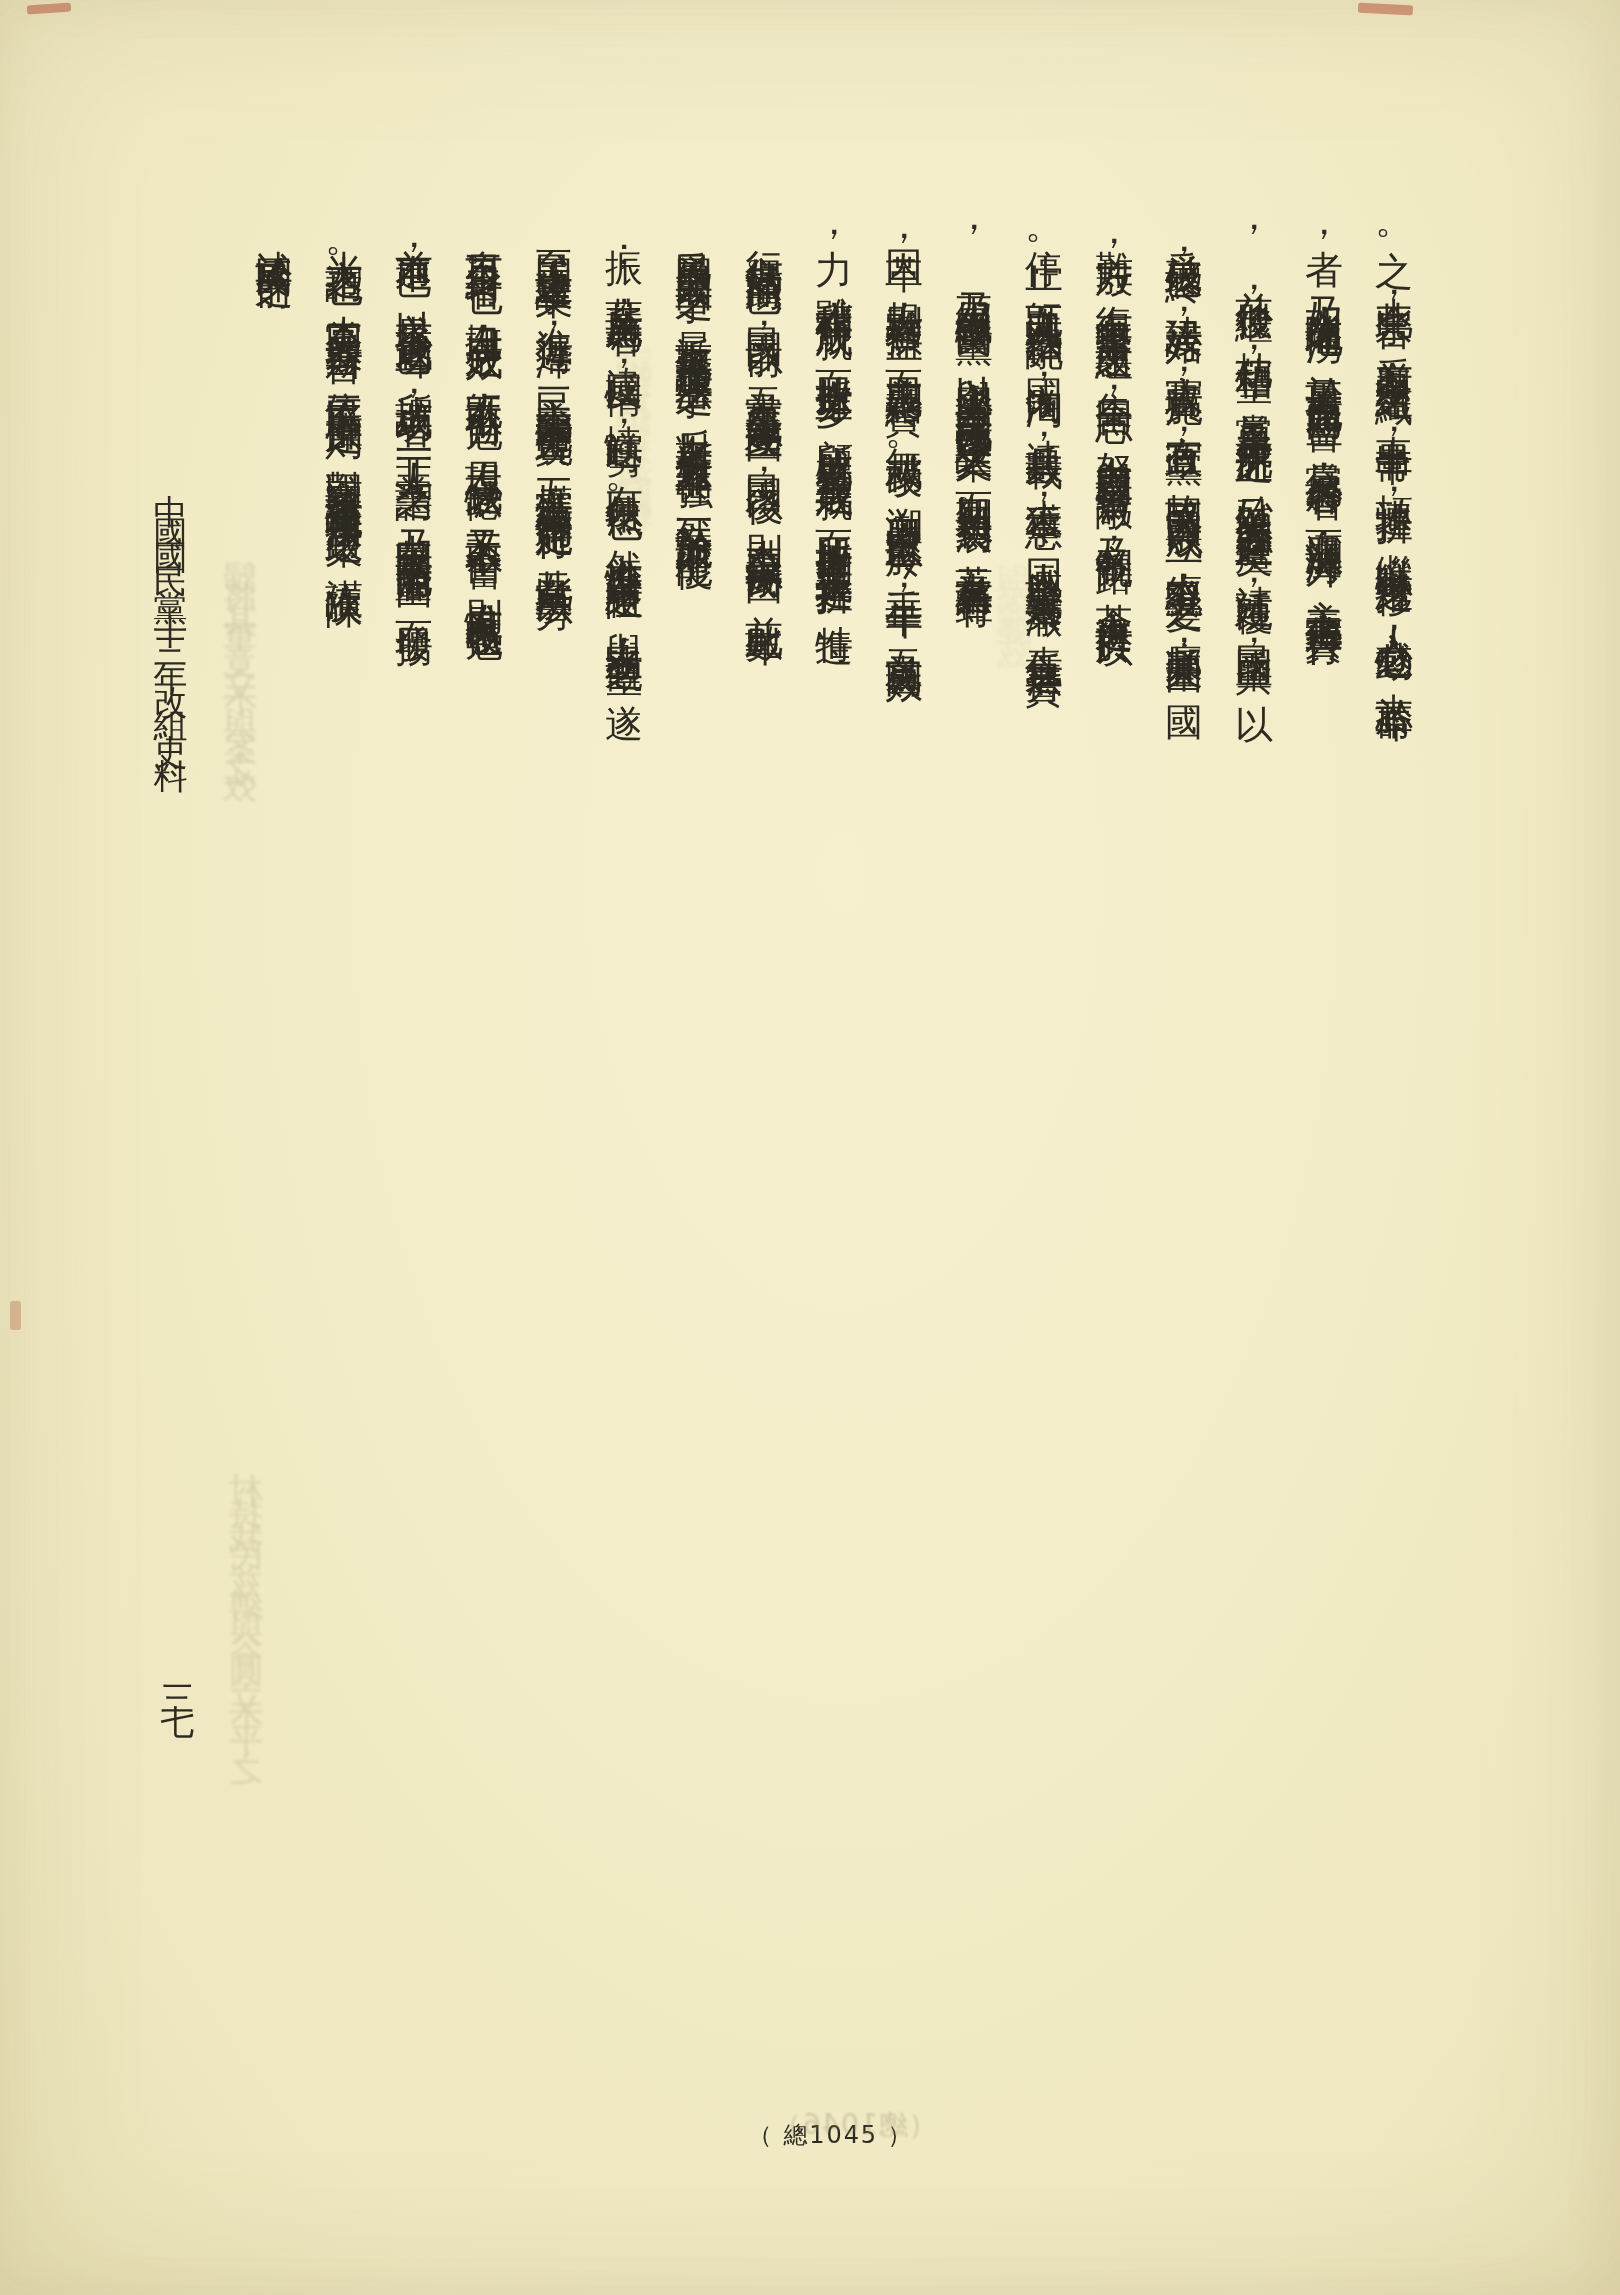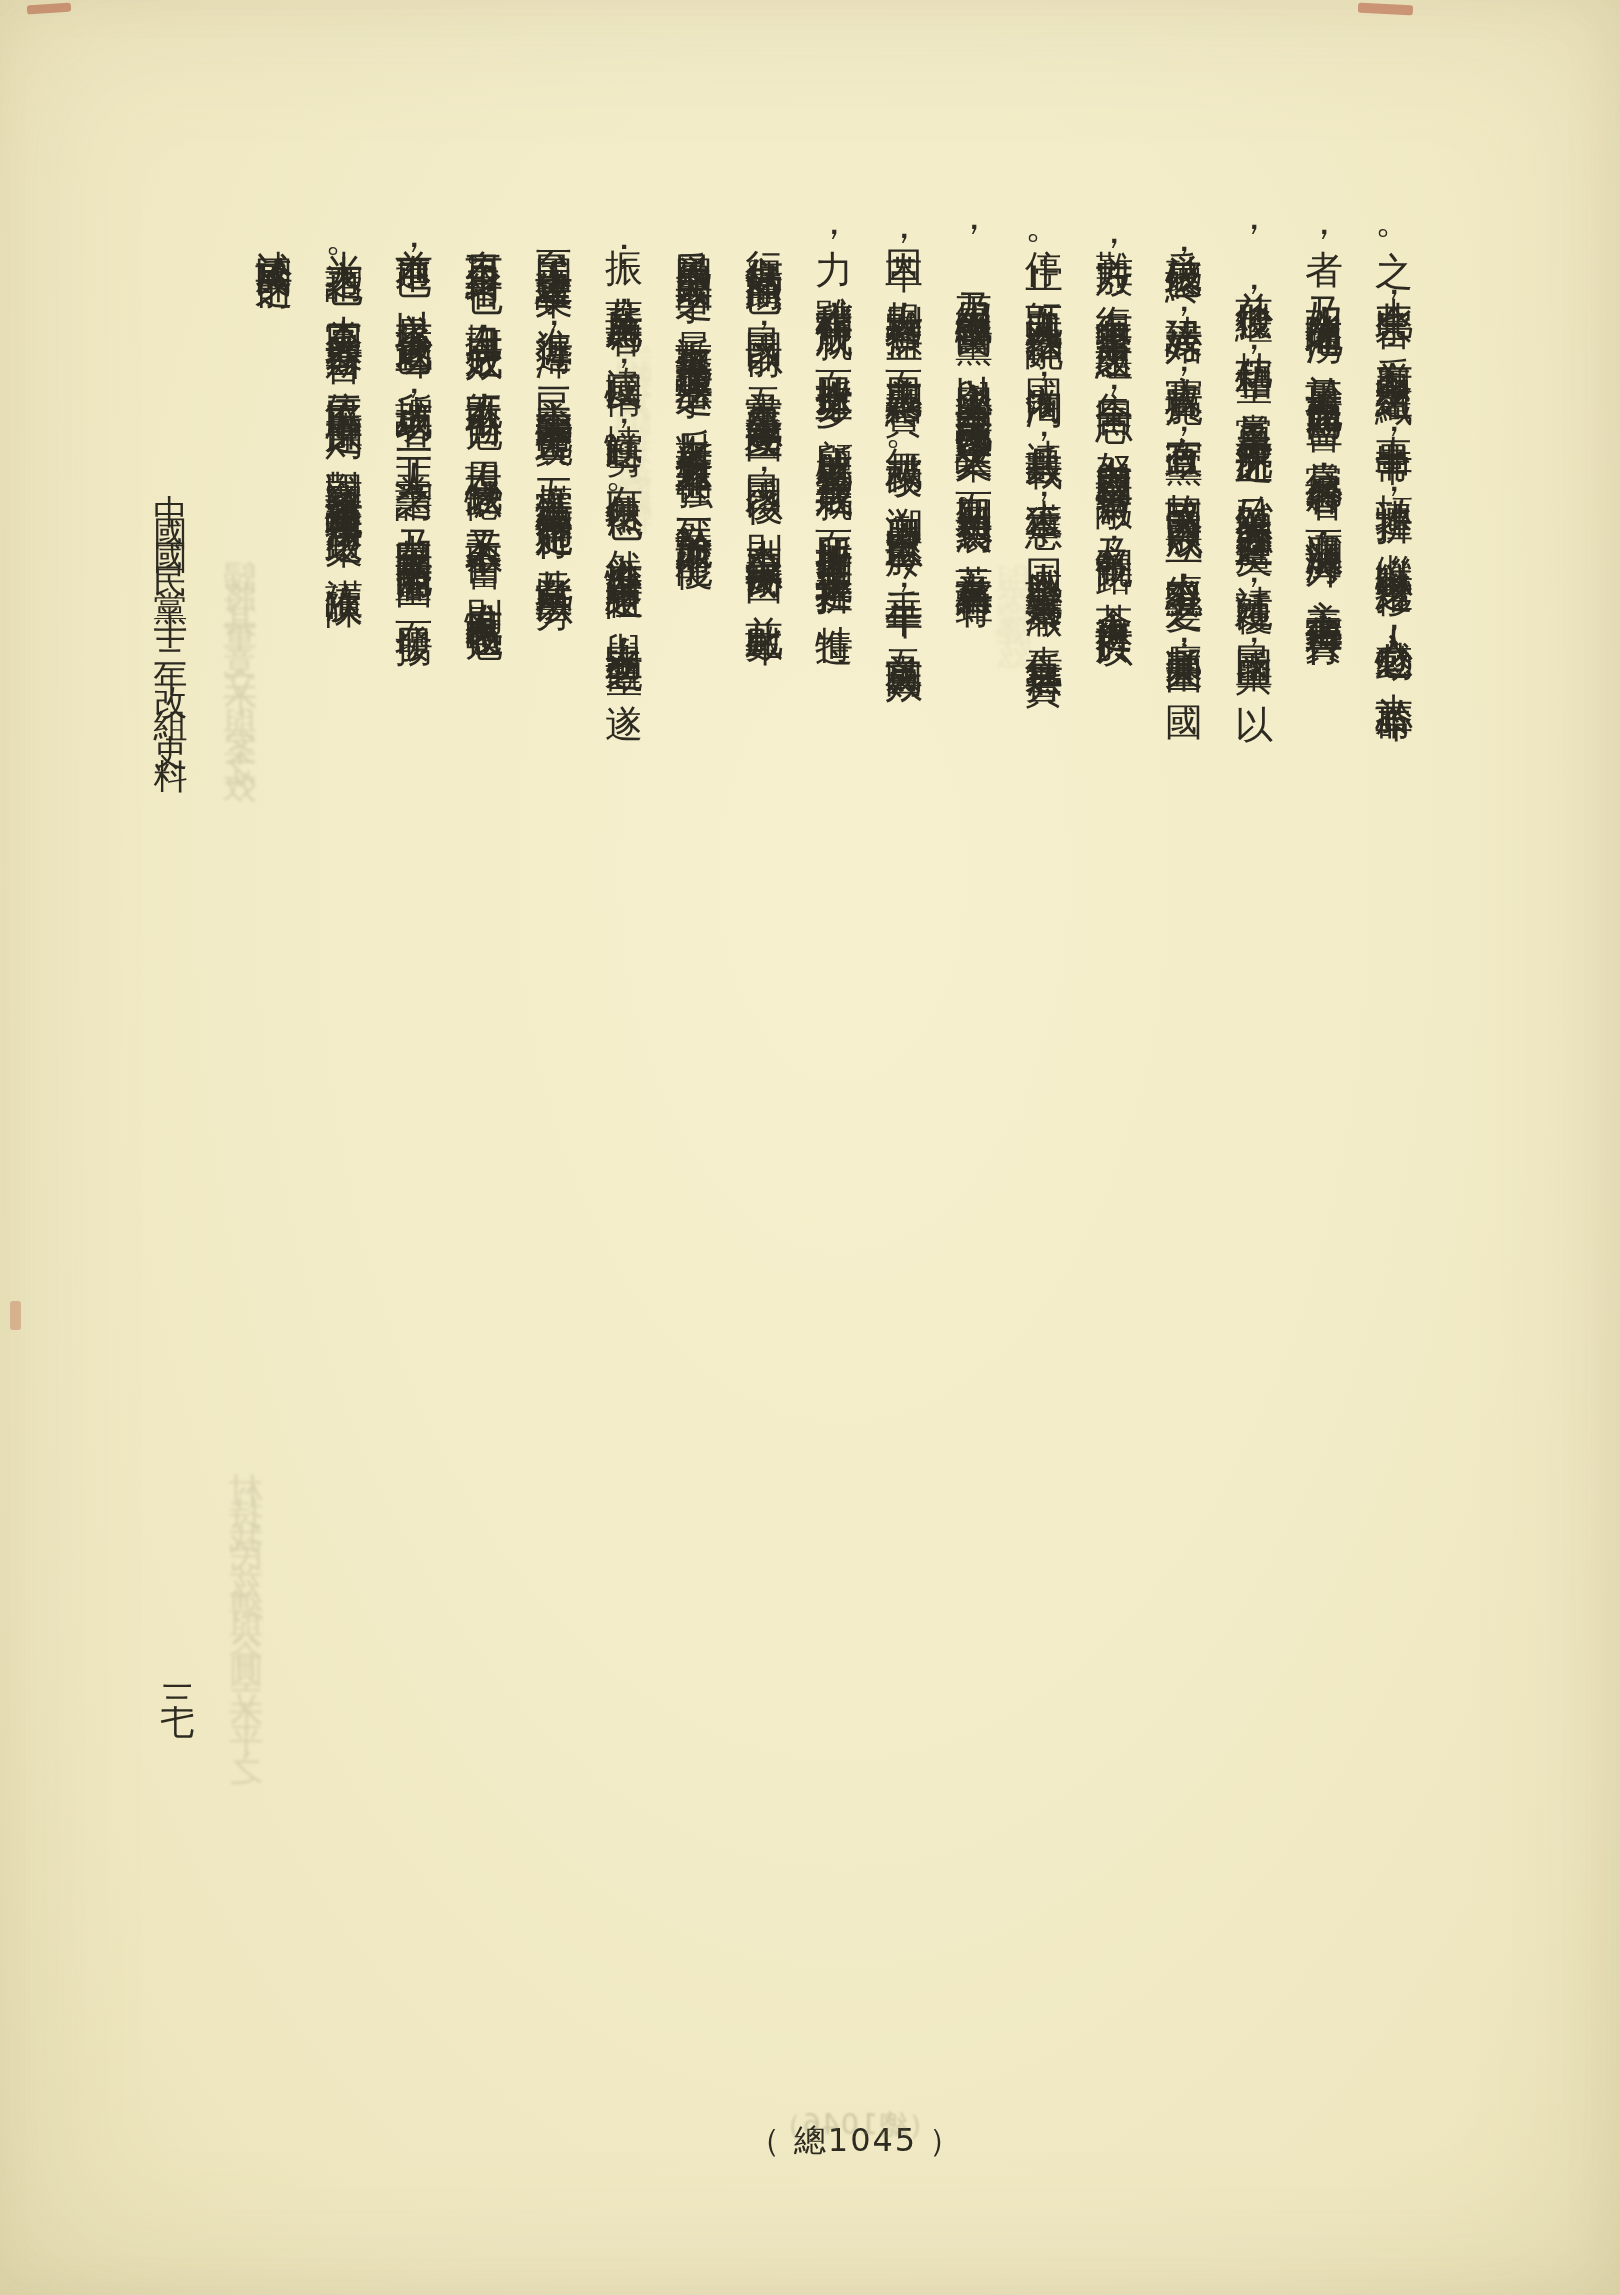--- a/index.html
+++ b/index.html
@@ -47,21 +47,21 @@
     left: 156px;
     top: 1659px;
     font-size: 34px;
     letter-spacing: 19px;
     line-height: 44px;
   }
   .footer-label {
     position: absolute;
     left: 748px;
     top: 2119px;
-    font-size: 32px;
+    font-size: 24px;
     letter-spacing: 1.9px;
     text-align: center;
   }
   .ghost {
     position: absolute;
     color: #8d8663;
     filter: blur(1.5px);
     transform: scaleX(-1);
     pointer-events: none;
   }

